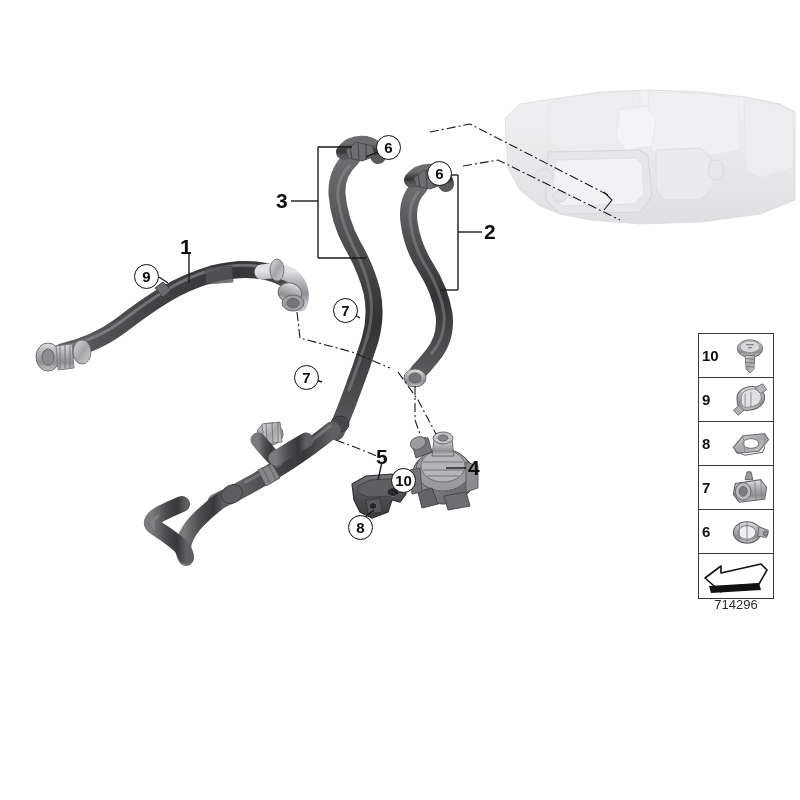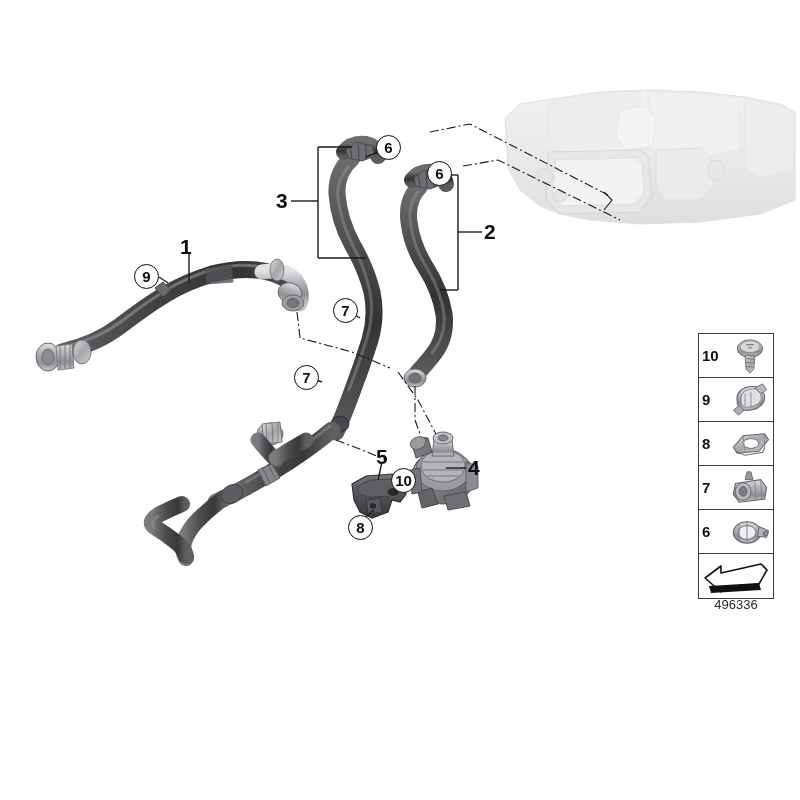--- a/index.html
+++ b/index.html
@@ -412,20 +412,20 @@
       <div class="legend-art" style="flex:1 1 100%;">
         <svg viewBox="0 0 74 44">
           <path d="M6 24 L22 12 L22 19 L62 10 L68 16 L60 30 L22 33 L22 38 Z" fill="#ffffff" stroke="#111111" stroke-width="1.6" stroke-linejoin="round"></path>
           <path d="M10 32 L60 29 L62 36 L12 39 Z" fill="#111111"></path>
         </svg>
       </div>
     </div>
 
   </div>
 
-  <div id="legend-caption">496336</div>
+  <div id="legend-caption">714296</div>
 
   <div id="footer">
     
     
   </div>
 
 </div>
 
 </body></html>

